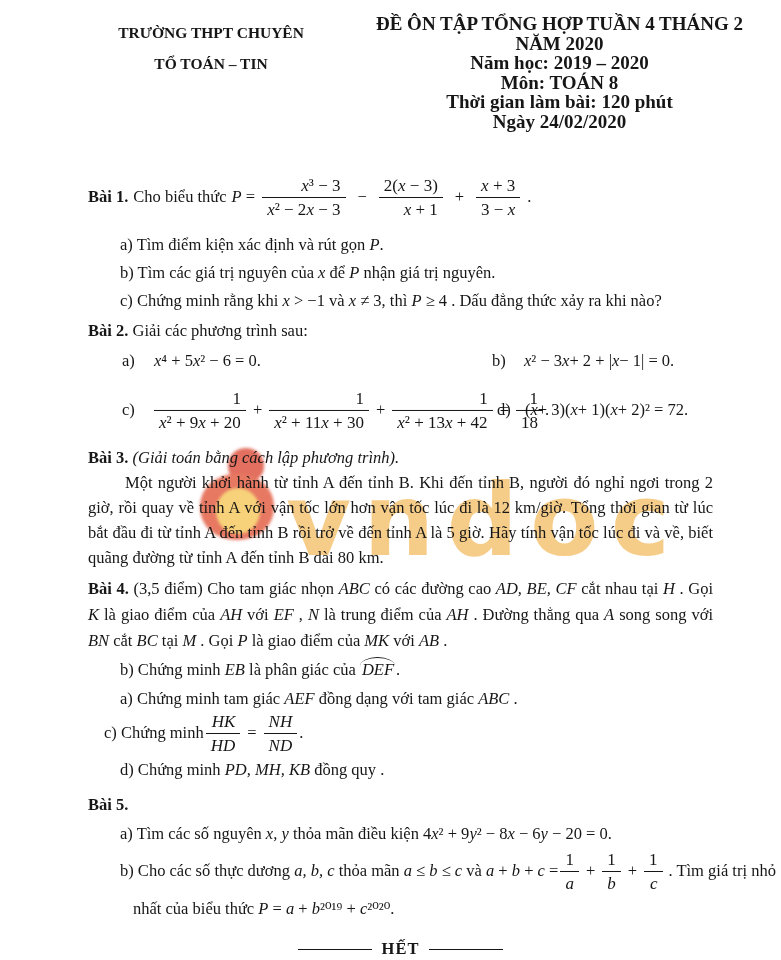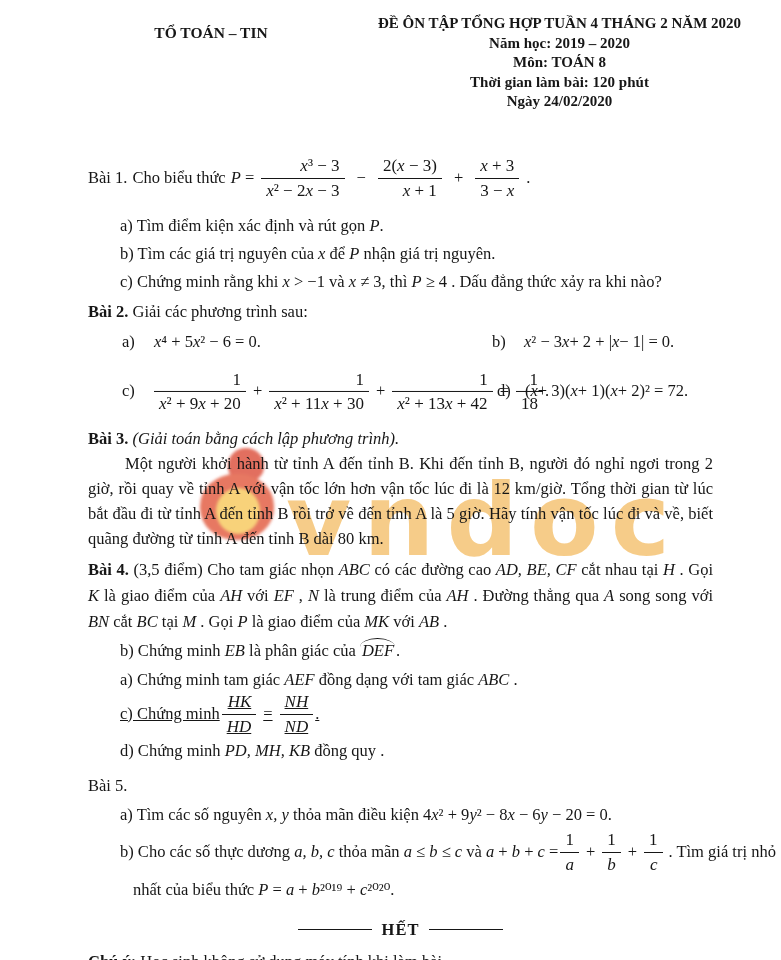--- a/index.html
+++ b/index.html
@@ -17,24 +17,24 @@
   }
   .wm-mascot{position:absolute;left:192px;top:448px;width:104px;height:112px;opacity:0.75;filter:blur(1.5px);}
   .wm-mascot .m1{position:absolute;left:36px;top:0;width:36px;height:34px;background:#d9402a;border-radius:50% 50% 45% 45%;}
   .wm-mascot .m2{position:absolute;left:8px;top:26px;width:74px;height:66px;background:#df4c2e;border-radius:48%;}
   .wm-mascot .m3{position:absolute;left:24px;top:40px;width:44px;height:46px;background:#f6c44e;border-radius:50%;}
   
   .header,.content{position:relative;z-index:1;}
   
   .header{display:flex;padding:14px 22px 0 62px;font-weight:bold;}
   .h-left{width:298px;text-align:center;font-size:15.5px;line-height:31px;padding-top:3px;}
-  .h-right{flex:1;text-align:center;font-size:15px;line-height:19.5px;}
+  .h-right{flex:1;text-align:center;font-size:19px;line-height:19.5px;}
   
   .content{padding:0 68px 0 88px;}
-  .bold{font-weight:normal;}
+  .bold{font-weight:bold;}
   .r-i{font-style:italic;}
   .r-b{font-weight:bold;}
   .it{font-style:italic;}
   .mline{display:flex;align-items:center;}
   .gap5{column-gap:5px;}
   .frac{display:inline-block;text-align:right;vertical-align:middle;line-height:1.12;margin:0 2px;font-size:17px;}
   .frac .num{display:block;border-bottom:1.3px solid #161616;padding:1px 5px 2px;}
   .frac .den{display:block;padding:2px 5px 0;}
   .op{margin:0 5px;}
   .tail{margin-left:4px;}
@@ -44,21 +44,21 @@
   .p2-label{margin-top:4px;line-height:23px;}
   .eqrow{position:relative;}
   .eqrow .pos{position:absolute;top:50%;transform:translateY(-50%);display:inline-flex;align-items:center;white-space:nowrap;}
   .row1{height:34px;margin-top:2px;}
   .row2{height:56px;margin-top:4px;}
   .p3-label{margin-top:7px;line-height:25px;}
   .para{text-align:justify;line-height:25px;}
   .para.indent{text-indent:37px;}
   .p4-para{margin-top:6px;line-height:26px;}
   .p4-items .item{line-height:26px;margin-top:3px;}
-  .fr-line{height:42px;display:flex;align-items:center;margin-left:32px;text-decoration:underline;}
+  .fr-line{height:42px;display:flex;align-items:center;margin-left:16px;}
   .p5-label{margin-top:9px;line-height:25px;}
   .p5a{margin-top:3px;line-height:27px;}
   .p5b1{margin-top:1px;height:46px;margin-left:32px;display:flex;align-items:center;flex-wrap:nowrap;white-space:nowrap;}
   .p5b2{margin-left:45px;line-height:27px;margin-top:1px;}
   .arc{position:relative;font-style:italic;padding:0 2px;}
   .arc::before{content:"";position:absolute;left:0;right:1px;top:-3px;height:8px;
     border-top:1.6px solid #161616;border-radius:50% 50% 0 0 / 100% 100% 0 0;}
   .het{margin-top:15px;display:flex;align-items:center;justify-content:center;font-weight:bold;letter-spacing:1px;line-height:24px;}
   .rule{display:inline-block;width:74px;border-top:1.6px solid #161616;margin:0 10px;}
   .note{margin-top:7px;line-height:25px;}
@@ -72,20 +72,21 @@
     <div class="wm-mascot">
       <div class="m1"></div>
       <div class="m2"></div>
       <div class="m3"></div>
     </div>
     <div class="wm-word">vndoc</div>
   </div>
 
   <div class="header">
     <div class="h-left">
+      <div>TRƯỜNG THPT CHUYÊN</div>
       <div>TỔ TOÁN – TIN</div>
     </div>
     <div class="h-right">
       <div>ĐỀ ÔN TẬP TỔNG HỢP  TUẦN 4 THÁNG 2 NĂM 2020</div>
       <div>Năm học: 2019 – 2020</div>
       <div>Môn: TOÁN 8</div>
       <div>Thời gian làm bài: 120 phút</div>
       <div>Ngày 24/02/2020</div>
     </div>
   </div>

